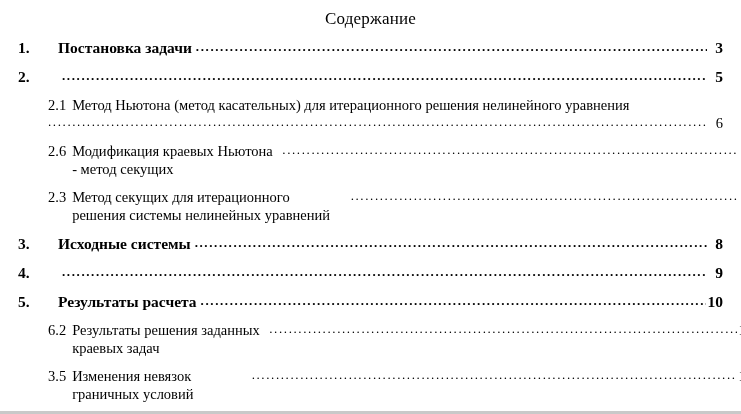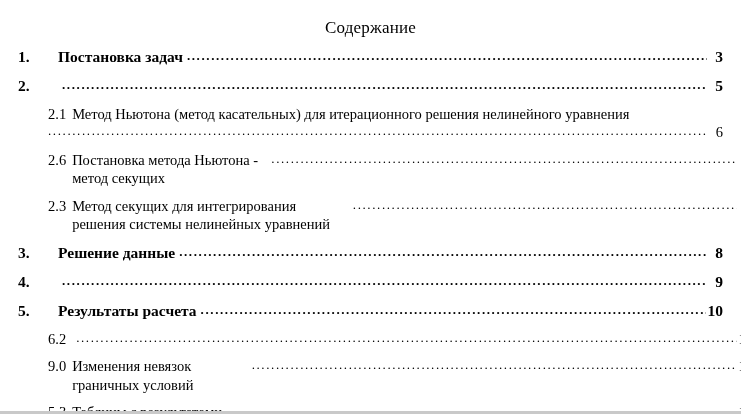--- a/index.html
+++ b/index.html
@@ -12,21 +12,21 @@
     height: 414px;
     font-family: "Liberation Serif", serif;
     color: #000000;
     overflow: hidden;
   }
   .page {
     position: relative;
     width: 741px;
     height: 414px;
     box-sizing: border-box;
-    padding: 16px 18px 0 18px;
+    padding: 7px 18px 0 18px;
   }
   .doc-title {
     text-align: center;
     font-size: 17px;
     font-family: "Liberation Serif", serif;
     margin: 2px 0 6px 0;
     letter-spacing: 0.2px;
   }
   .toc-entry {
     display: block;
@@ -107,21 +107,21 @@
 <body>
 
 <div class="page">
 
   <div class="doc-title">Содержание</div>
 
   <div id="toc-container">
       <div class="toc-entry">
         <div class="row lvl1">
           <span class="num">1.</span>
-          <span class="txt">Постановка задач</span>
+          <span class="txt">Постановка задачи</span>
           <span class="leader">...........................................................................................................................................</span>
           <span class="pageno">3</span>
         </div>
       </div>
       <div class="toc-entry">
         <div class="row lvl1">
           <span class="num">2.</span>
           <span class="leader">...........................................................................................................................................</span>
           <span class="pageno">5</span>
         </div>
@@ -132,37 +132,37 @@
           <span class="txt">Метод Ньютона (метод касательных) для итерационного решения нелинейного уравнения</span>
         </div>
         <div class="wrap2">
           <span class="leader">...........................................................................................................................................</span>
           <span class="pageno">6</span>
         </div>
       </div>
       <div class="toc-entry">
         <div class="row lvl2">
           <span class="num">2.6</span>
-          <span class="txt">Постановка метода Ньютона - метод секущих</span>
+          <span class="txt">Модификация краевых Ньютона - метод секущих</span>
           <span class="leader">...........................................................................................................................................</span>
           <span class="pageno">7</span>
         </div>
       </div>
       <div class="toc-entry">
         <div class="row lvl2">
           <span class="num">2.3</span>
-          <span class="txt">Метод секущих для интегрирования решения системы нелинейных уравнений</span>
+          <span class="txt">Метод секущих для итерационного решения системы нелинейных уравнений</span>
           <span class="leader">...........................................................................................................................................</span>
           <span class="pageno">7</span>
         </div>
       </div>
       <div class="toc-entry">
         <div class="row lvl1">
           <span class="num">3.</span>
-          <span class="txt">Решение данные</span>
+          <span class="txt">Исходные системы</span>
           <span class="leader">...........................................................................................................................................</span>
           <span class="pageno">8</span>
         </div>
       </div>
       <div class="toc-entry">
         <div class="row lvl1">
           <span class="num">4.</span>
           <span class="leader">...........................................................................................................................................</span>
           <span class="pageno">9</span>
         </div>
@@ -171,27 +171,28 @@
         <div class="row lvl1">
           <span class="num">5.</span>
           <span class="txt">Результаты расчета</span>
           <span class="leader">...........................................................................................................................................</span>
           <span class="pageno">10</span>
         </div>
       </div>
       <div class="toc-entry">
         <div class="row lvl2">
           <span class="num">6.2</span>
+          <span class="txt">Результаты решения заданных краевых задач</span>
           <span class="leader">...........................................................................................................................................</span>
           <span class="pageno">10</span>
         </div>
       </div>
       <div class="toc-entry">
         <div class="row lvl2">
-          <span class="num">9.0</span>
+          <span class="num">3.5</span>
           <span class="txt">Изменения невязок граничных условий</span>
           <span class="leader">...........................................................................................................................................</span>
           <span class="pageno">12</span>
         </div>
       </div>
       <div class="toc-entry">
         <div class="row lvl2">
           <span class="num">5.3</span>
           <span class="txt">Таблицы с результатами интегрирования полученынх траекторий</span>
           <span class="leader">...........................................................................................................................................</span>

